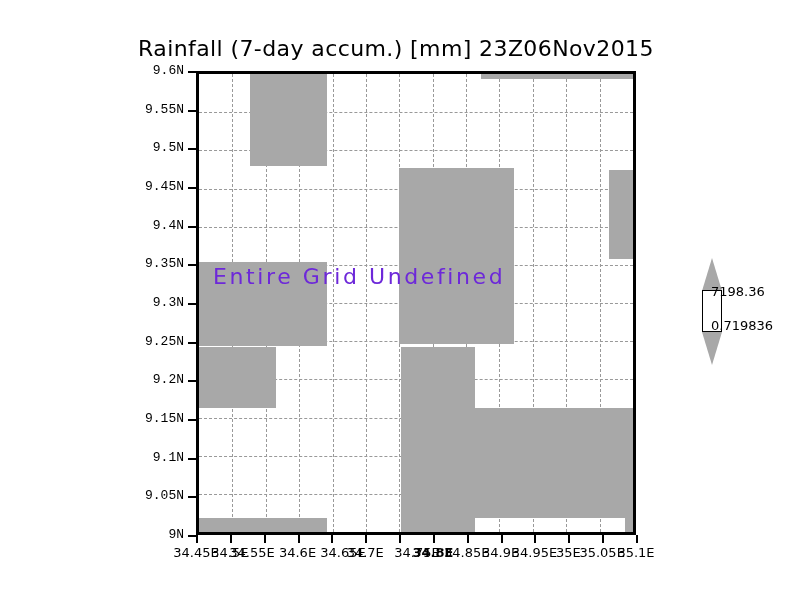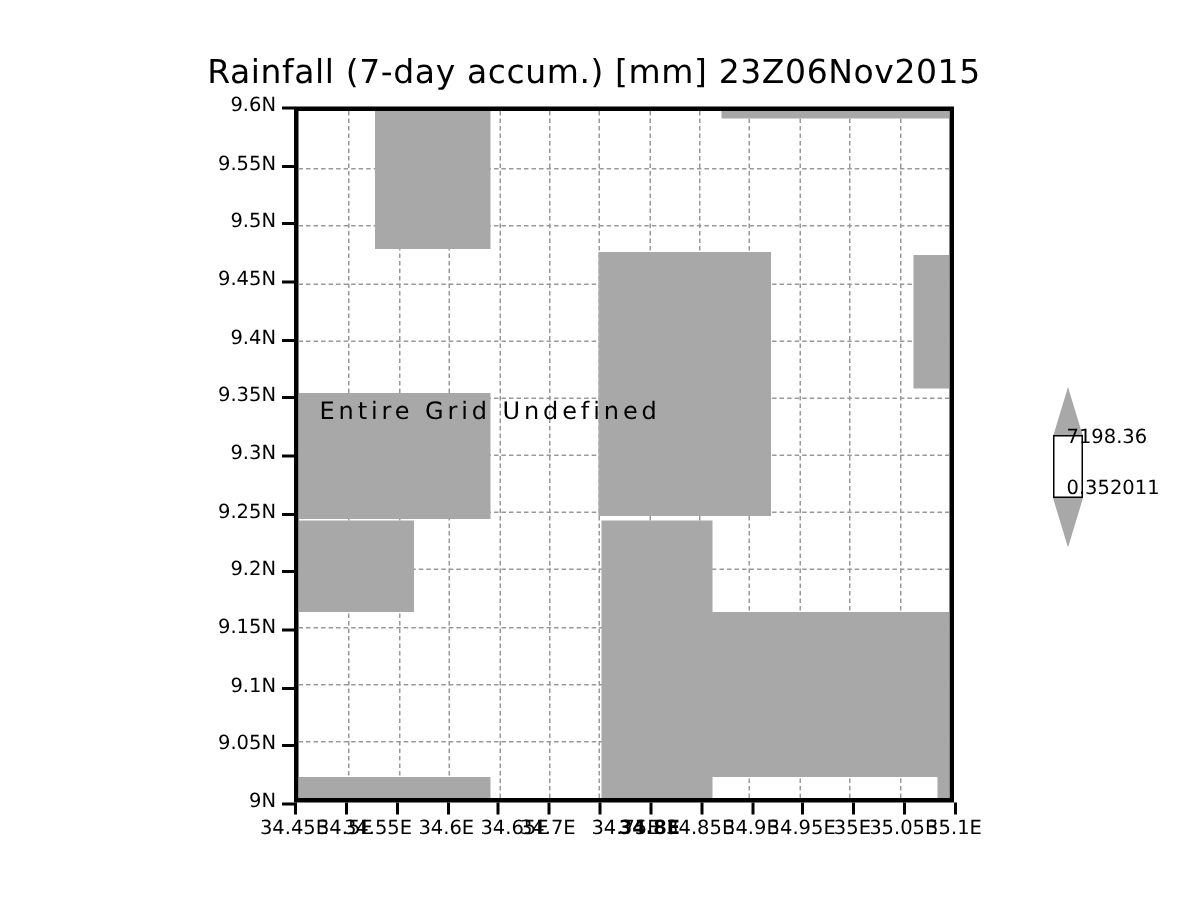--- a/index.html
+++ b/index.html
@@ -69,23 +69,23 @@
     right: 0;
     height: 0;
     border-top: 1px dashed #999999;
   }
 
   
   #undefined-message {
     position: absolute;
     left: 14px;
     top: 190px;
-    font-size: 16px;
+    font-size: 22px;
     letter-spacing: 2.6px;
-    color: #000000;
+    color: #6d28d9;
     white-space: nowrap;
   }
 
   
   .tick-y {
     position: absolute;
     left: 188px;
     width: 8px;
     height: 0;
     border-top: 2px solid #000000;
@@ -100,20 +100,21 @@
 
   
   .label-y {
     position: absolute;
     right: 0;
     width: 60px;
     text-align: right;
     font-size: 13px;
     color: #000000;
     white-space: nowrap;
+    font-family: Liberation Mono, monospace;
   }
   .ylabel-wrap {
     position: absolute;
     left: 124px;
     width: 60px;
   }
   .label-x {
     position: absolute;
     top: 545px;
     font-size: 13px;
@@ -297,14 +298,14 @@
     <div class="label-x" style="left: 602.154px;">35.05E</div>
     <div class="tick-x" style="left: 636px;"></div>
     <div class="label-x" style="left: 636px;">35.1E</div>
   </div>
 
 <div id="colorbar">
   <div id="colorbar-arrow-up"></div>
   <div id="colorbar-box"></div>
   <div id="colorbar-arrow-down"></div>
   <div class="colorbar-label" id="colorbar-label-high">7198.36</div>
-  <div class="colorbar-label" id="colorbar-label-low">0.352011</div>
+  <div class="colorbar-label" id="colorbar-label-low">0.719836</div>
 </div>
 
 </body></html>

